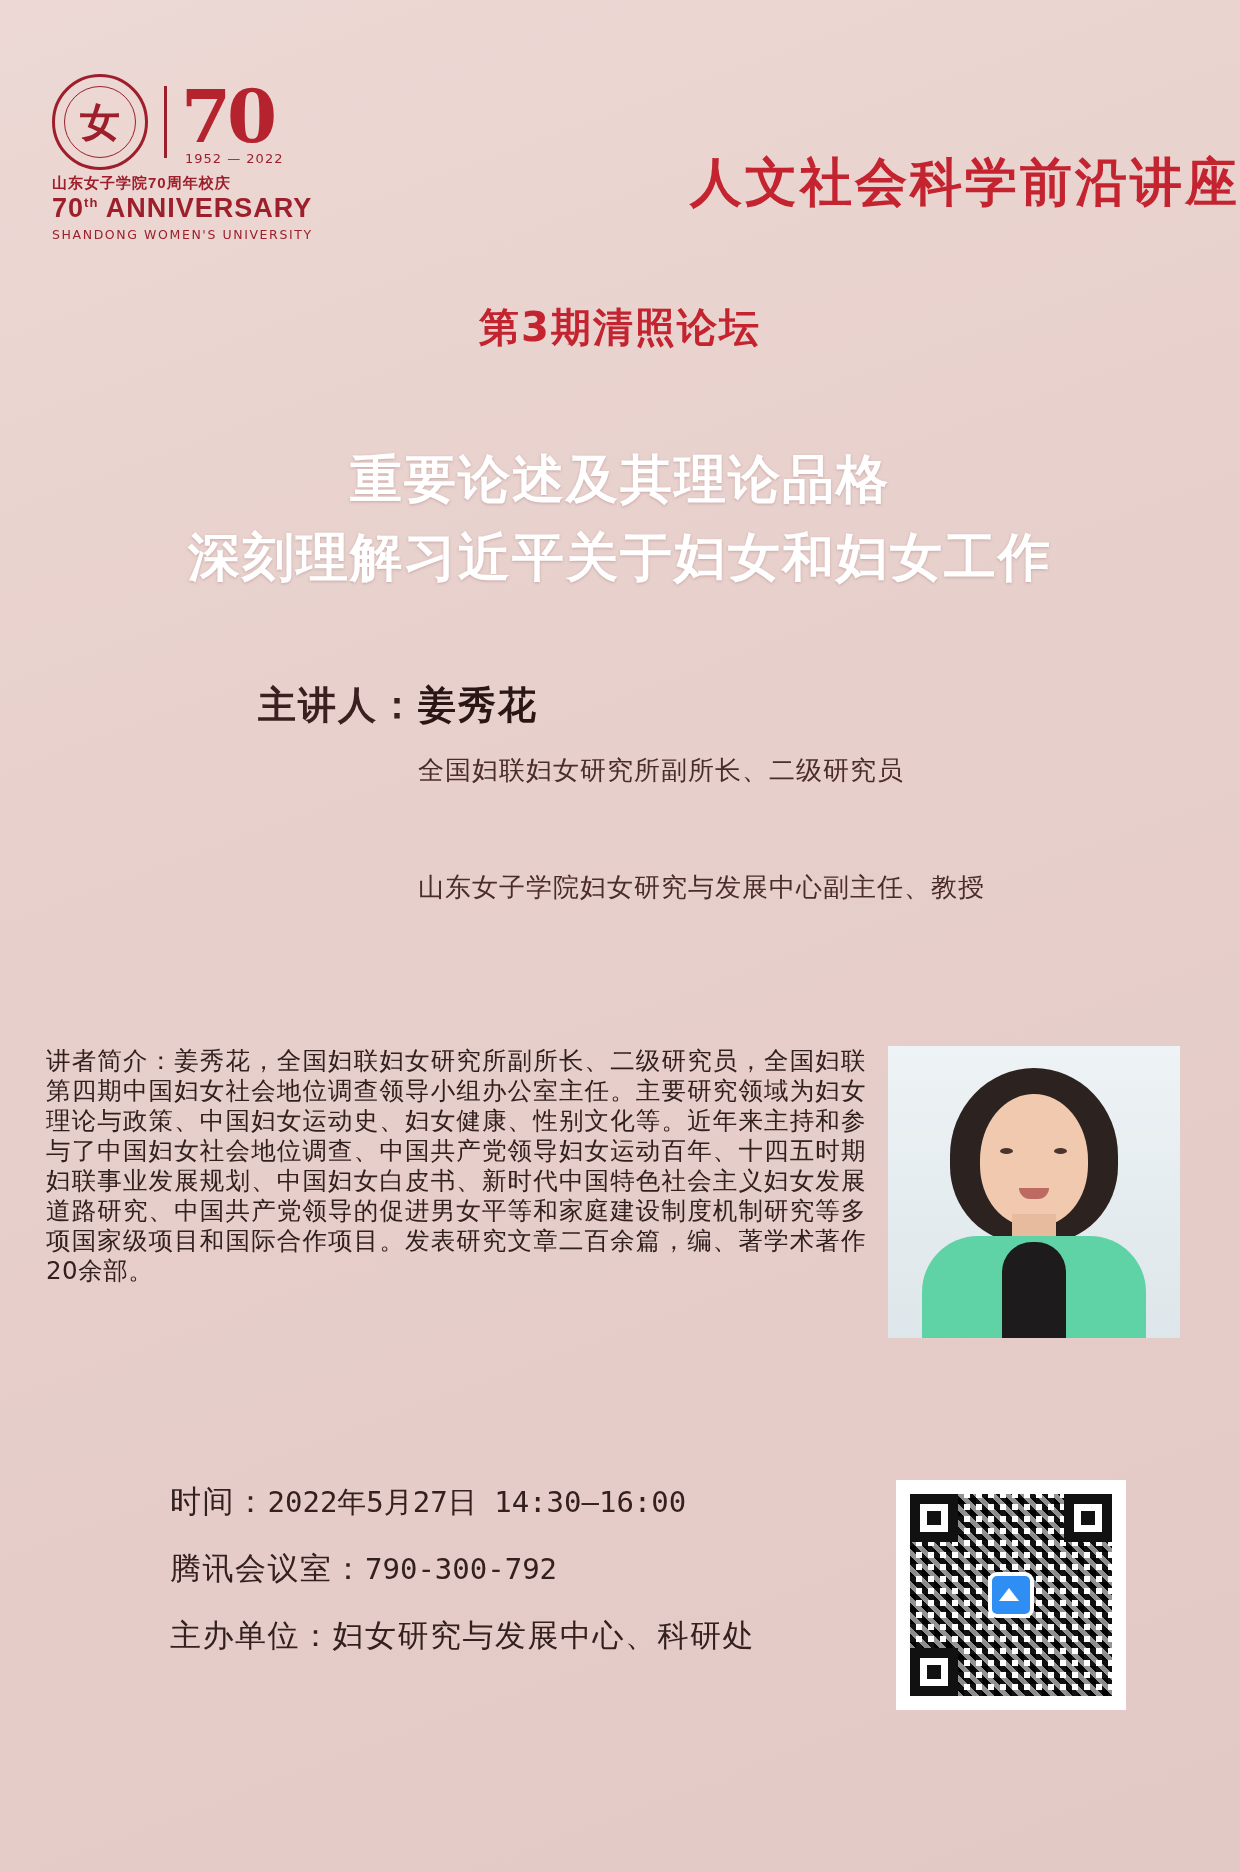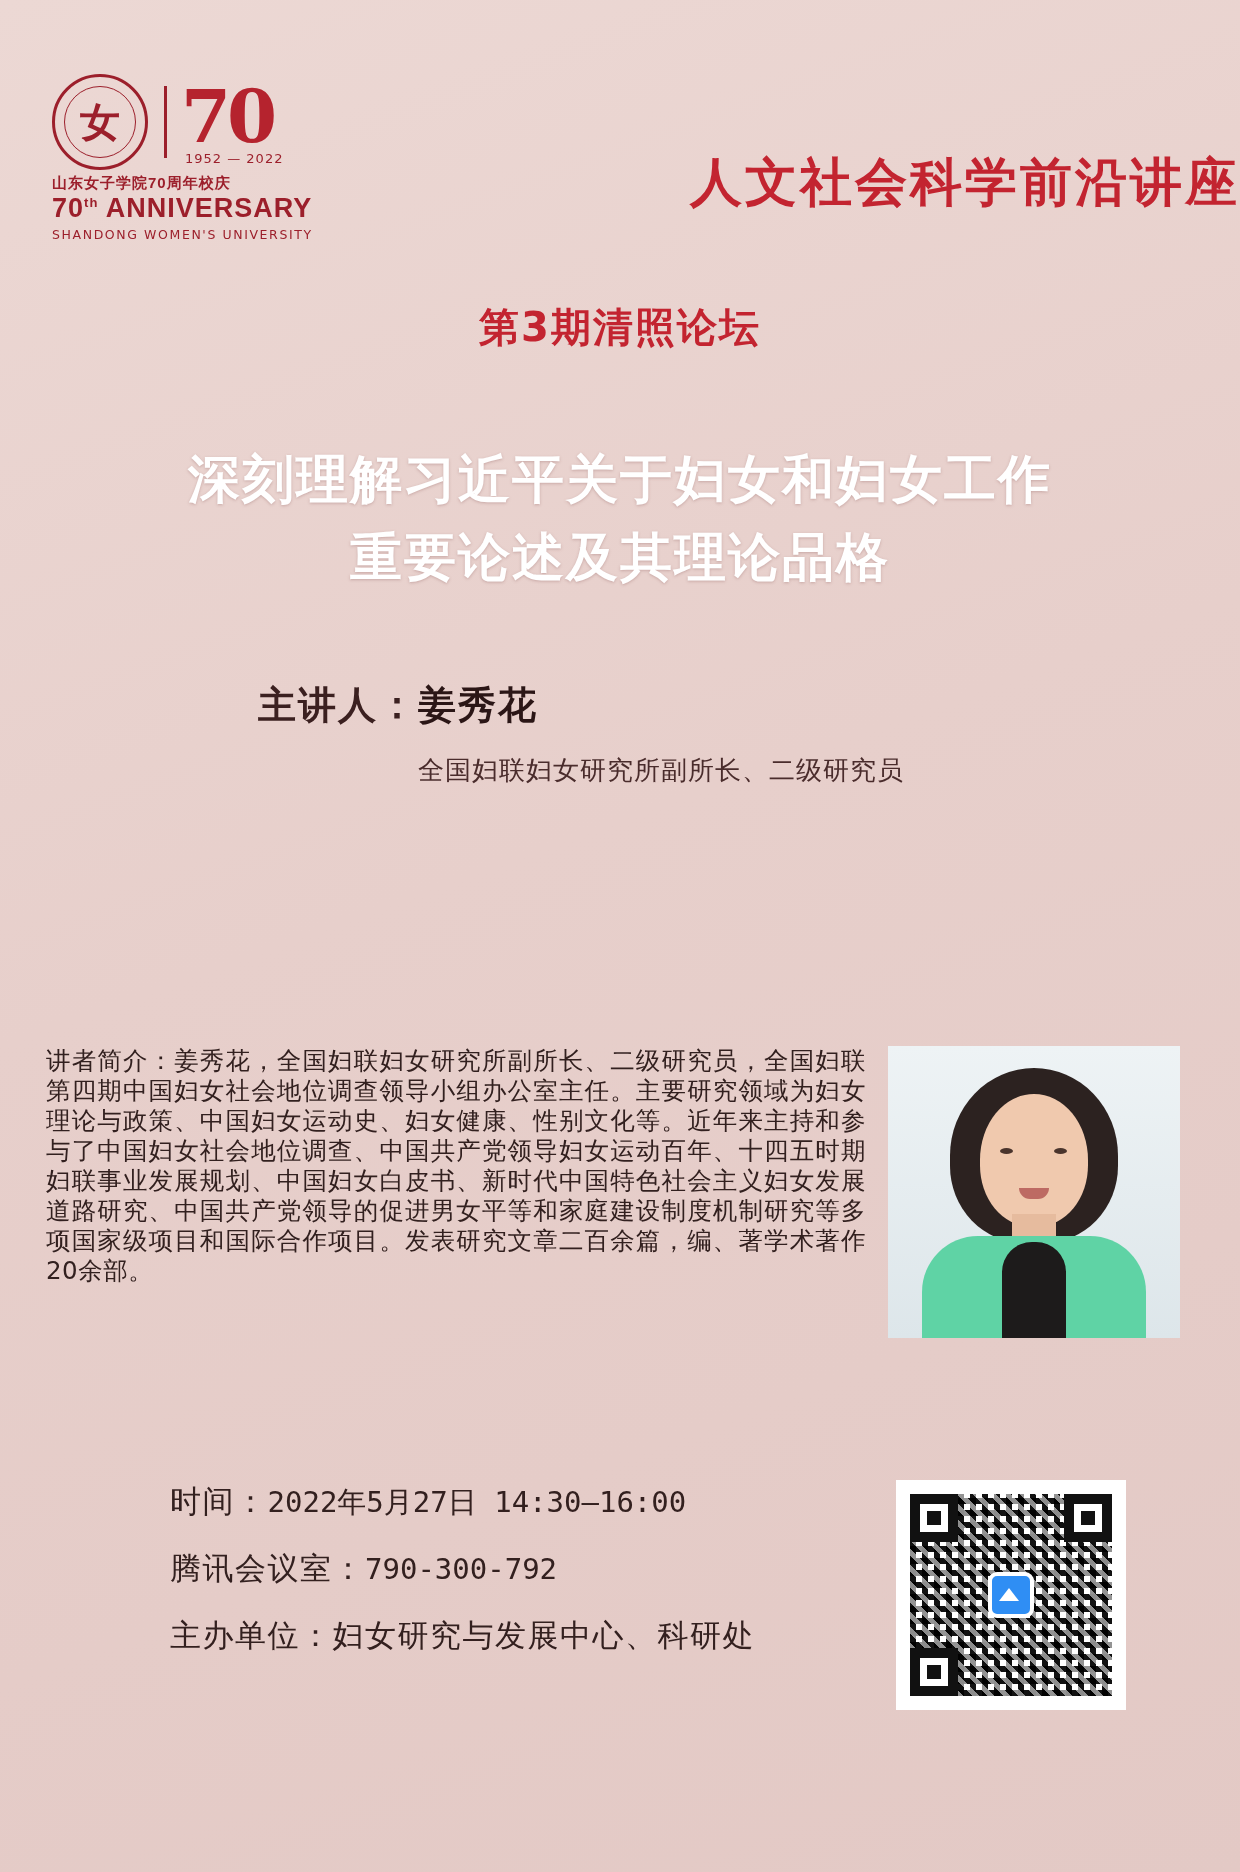--- a/index.html
+++ b/index.html
@@ -339,30 +339,31 @@
       </div>
     </div>
     <div class="logo-cn">山东女子学院70周年校庆</div>
     <div class="logo-en1"><span>70</span><sup>th</sup><span> ANNIVERSARY</span></div>
     <div class="logo-en2">SHANDONG WOMEN'S UNIVERSITY</div>
   </div>
 
   <div class="series-title">人文社会科学前沿讲座</div>
   <div class="issue-title">第3期清照论坛</div>
   <div class="main-title">
+    <div>重要论述及其理论品格</div>
     <div>深刻理解习近平关于妇女和妇女工作</div>
-    <div>重要论述及其理论品格</div>
   </div>
 
   <div class="people">
     <div class="person-line">
       <span>主讲人：</span><span class="person-name">姜秀花</span>
     </div>
     <div class="person-desc">全国妇联妇女研究所副所长、二级研究员</div>
     <div class="person-gap"></div>
+    <div class="person-desc">山东女子学院妇女研究与发展中心副主任、教授</div>
   </div>
 
   <div class="bio">讲者简介：姜秀花，全国妇联妇女研究所副所长、二级研究员，全国妇联第四期中国妇女社会地位调查领导小组办公室主任。主要研究领域为妇女理论与政策、中国妇女运动史、妇女健康、性别文化等。近年来主持和参与了中国妇女社会地位调查、中国共产党领导妇女运动百年、十四五时期妇联事业发展规划、中国妇女白皮书、新时代中国特色社会主义妇女发展道路研究、中国共产党领导的促进男女平等和家庭建设制度机制研究等多项国家级项目和国际合作项目。发表研究文章二百余篇，编、著学术著作20余部。</div>
 
   <div class="photo">
     <div class="bg"></div>
     <div class="hair"></div>
     <div class="face"></div>
     <div class="eye l"></div>
     <div class="eye r"></div>

